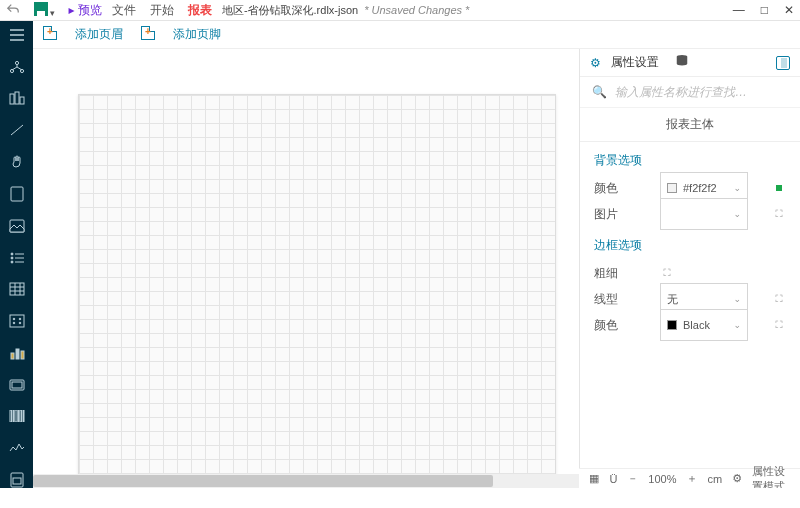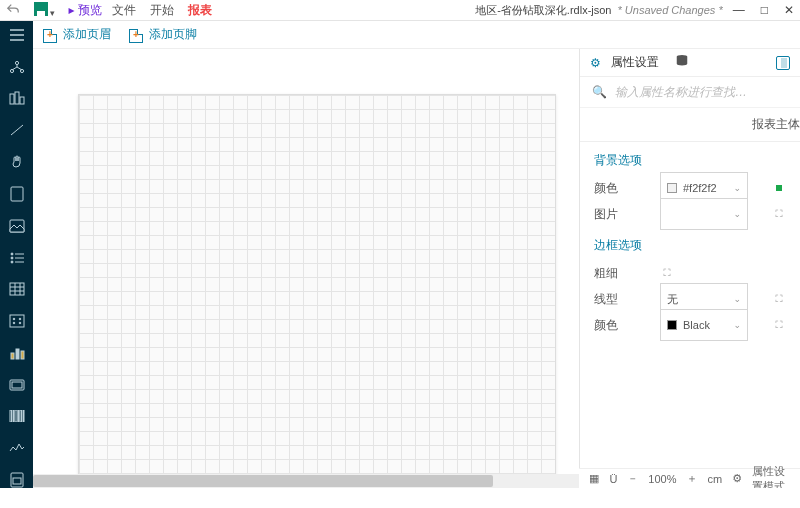--- a/index.html
+++ b/index.html
@@ -2,53 +2,53 @@
 <html><head>
 <meta charset="utf-8">
 <style>
 *{margin:0;padding:0;box-sizing:border-box;font-family:"Segoe UI","Microsoft YaHei",sans-serif}
 body{width:800px;height:508px;overflow:hidden;background:#fff;font-size:12px;color:#333}
 .top-bar{height:21px;display:flex;align-items:center;padding:0 6px;border-bottom:1px solid #e4e4e4;gap:10px}
 .top-bar .menu-group{display:flex;align-items:center;gap:14px}
 .top-bar .menu-item{color:#555;cursor:pointer}
 .top-bar .menu-item.active{color:#ef4444;font-weight:700}
 .top-bar .preview{color:#6d28d9}
-.top-bar .title{flex:1;text-align:right;color:#444;font-size:11px}
+.top-bar .title{flex:1;text-align:left;color:#444;font-size:11px}
 .top-bar .unsaved{color:#888;font-style:italic;margin-left:6px}
 .top-bar .win-ctrl{display:flex;gap:16px;color:#444}
 .save-ico{width:14px;height:14px;background:#0a8b6b;display:inline-block;position:relative}
 .save-ico:after{content:"";position:absolute;bottom:0;left:3px;width:8px;height:5px;background:#fff}
 .dd{font-size:9px;margin-left:2px;color:#555}
 .main{display:flex;height:467px}
 .sidebar{width:33px;background:#02293b;display:flex;flex-direction:column;align-items:center;padding-top:6px;gap:16px;color:#cfe3ec}
 .sidebar .ico{width:18px;height:16px;display:flex;align-items:center;justify-content:center;cursor:pointer;opacity:.9}
 .sidebar svg{stroke:#cfe3ec;fill:none}
 .content{flex:1;display:flex;flex-direction:column;position:relative}
 .sub-toolbar{height:28px;display:flex;align-items:center;padding:0 10px;gap:18px;border-bottom:1px solid #eee}
-.sub-toolbar .btn{display:flex;align-items:flex-end;gap:6px;color:#0a7ea4;cursor:pointer}
+.sub-toolbar .btn{display:flex;align-items:flex-start;gap:18px;color:#0a7ea4;cursor:pointer}
 .page-ico{width:14px;height:14px;border:1px solid #0a7ea4;position:relative;display:inline-block}
 .page-ico:before{content:"";position:absolute;top:-1px;right:-1px;width:5px;height:5px;background:#fff;border-left:1px solid #0a7ea4;border-bottom:1px solid #0a7ea4}
 .page-ico.plus:after{content:"+";position:absolute;left:3px;top:-1px;color:#e67e22;font-size:10px;font-weight:bold}
 .canvas-wrap{flex:1;display:flex;position:relative;overflow:hidden}
 .canvas-scroll{flex:1;overflow:hidden;position:relative;background:#fff}
 .page{position:absolute;left:45px;top:45px;width:478px;height:420px;background:#fafafa;border:1px solid #ddd;box-shadow:0 1px 3px rgba(0,0,0,.1);background-image:linear-gradient(to right,#e4e4e4 1px,transparent 1px),linear-gradient(to bottom,#e4e4e4 1px,transparent 1px);background-size:14px 14px}
 .hscroll{position:absolute;bottom:0;left:0;right:0;height:14px;background:#efefef}
 .hscroll .thumb{position:absolute;left:0;top:1px;height:12px;width:460px;background:#c7c7c7;border-radius:2px}
 .right-panel{width:221px;border-left:1px solid #e4e4e4;display:flex;flex-direction:column;background:#fff}
 .rp-head{height:28px;display:flex;align-items:center;padding:0 10px;gap:10px;border-bottom:1px solid #eee}
 .rp-head .gear{color:#0a7ea4}
 .rp-head .title{color:#333;flex:0 0 auto}
 .rp-head .db{margin-left:6px;color:#555}
 .rp-head .spacer{flex:1}
 .rp-head .layout-ico{width:14px;height:14px;border:1.3px solid #0a7ea4;border-radius:2px;position:relative}
 .rp-head .layout-ico:after{content:"";position:absolute;right:2px;top:1px;bottom:1px;width:5px;background:#0a7ea4;opacity:.25;border-left:1px solid #0a7ea4}
 .search-row{padding:8px 12px;display:flex;align-items:center;gap:8px;color:#bbb;border-bottom:1px solid #f2f2f2}
 .search-row input{border:none;outline:none;flex:1;font-size:12px;color:#555}
 .search-row input::placeholder{color:#bbb;font-style:italic}
-.section-title{text-align:right;padding:8px 0;color:#555;border-bottom:1px solid #eee;font-size:12px}
+.section-title{text-align:center;padding:8px 0;color:#555;border-bottom:1px solid #eee;font-size:12px}
 .group-name{padding:10px 14px 6px;color:#0a7ea4;font-size:12px}
 .prop-row{display:flex;align-items:center;padding:4px 14px;gap:24px;height:26px}
 .prop-row .lbl{width:42px;color:#555;font-size:12px}
 .prop-row .field{flex:1;height:32px;border:1px solid #d5d5d5;display:flex;align-items:center;padding:0 6px;background:#fff;font-size:11px;color:#555;position:relative}
 .prop-row .swatch{width:10px;height:10px;border:1px solid #999;margin-right:6px}
 .prop-row .chev{font-size:9px;color:#999;margin-left:auto}
 .prop-row .expand{width:14px;height:14px;display:flex;align-items:center;justify-content:center;color:#999;cursor:pointer;font-size:10px}
 .status-bar{position:absolute;bottom:0;right:0;height:20px;background:#fff;border-top:1px solid #eee;display:flex;align-items:center;padding:0 10px;gap:10px;font-size:11px;color:#666;width:221px;justify-content:flex-end}
 .status-bar .cell{cursor:pointer}
 .status-bar .gear2{color:#666}

